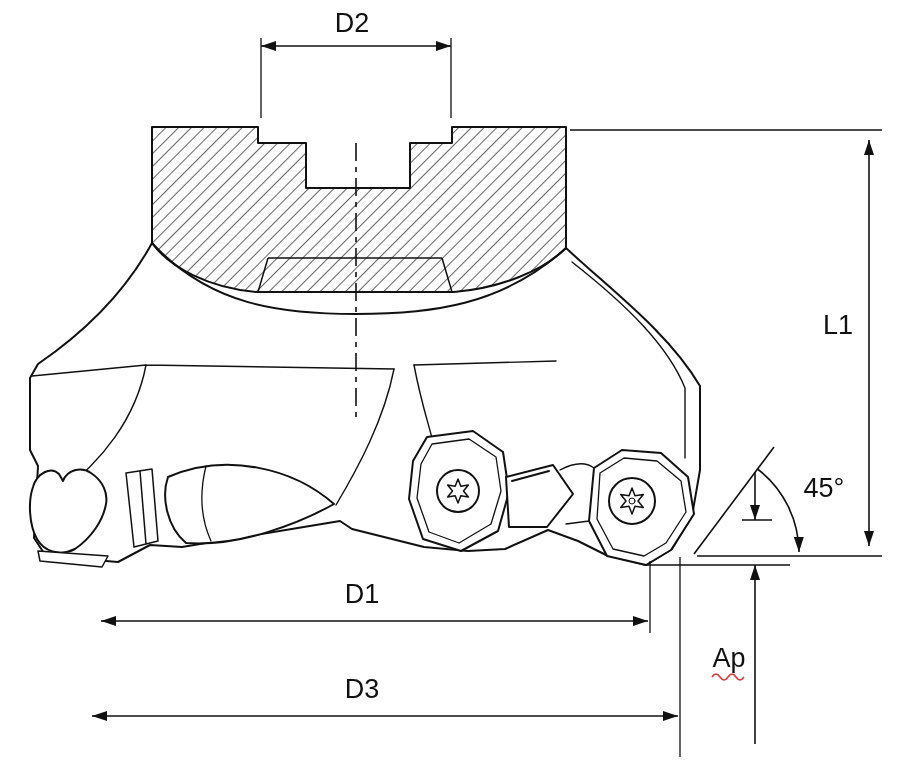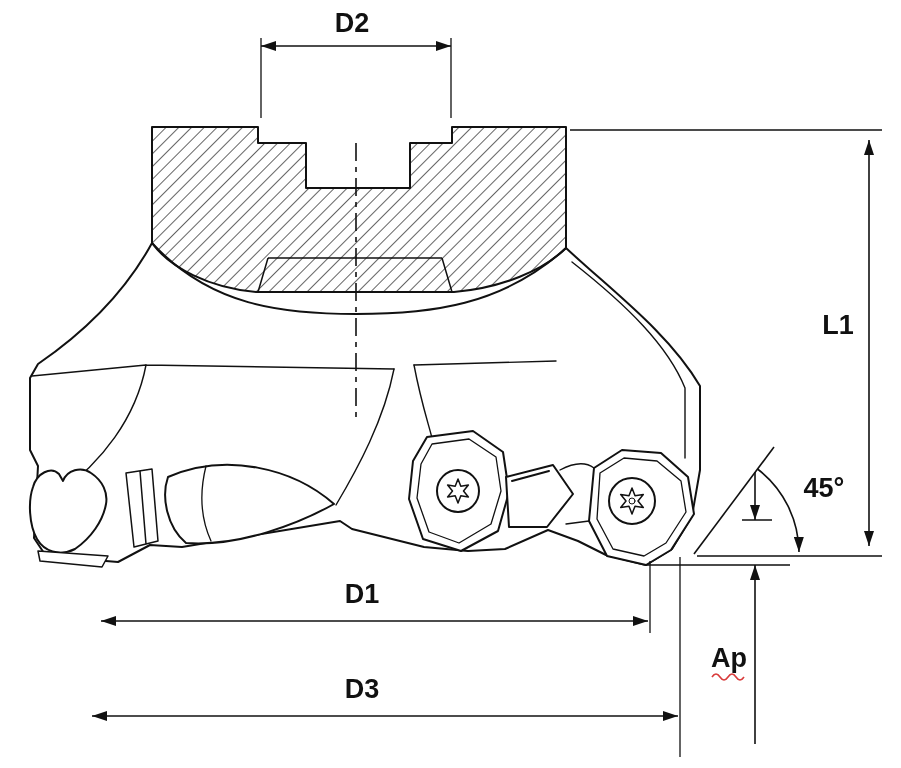--- a/index.html
+++ b/index.html
@@ -2,21 +2,20 @@
 <html><head>
 <meta charset="utf-8">
 <style>
   html,body{margin:0;padding:0;background:#fff;}
   .stage{
     position:relative;
     width:901px;height:768px;
     background:#fff;
     font-family:"Liberation Sans", sans-serif;
     overflow:hidden;
-    font-weight:bold;
   }
   svg{display:block;}
   svg text{
     font-family:"Liberation Sans", sans-serif;
     font-size:27px;
     fill:#111;
   }
 </style>
 </head>
 <body>

